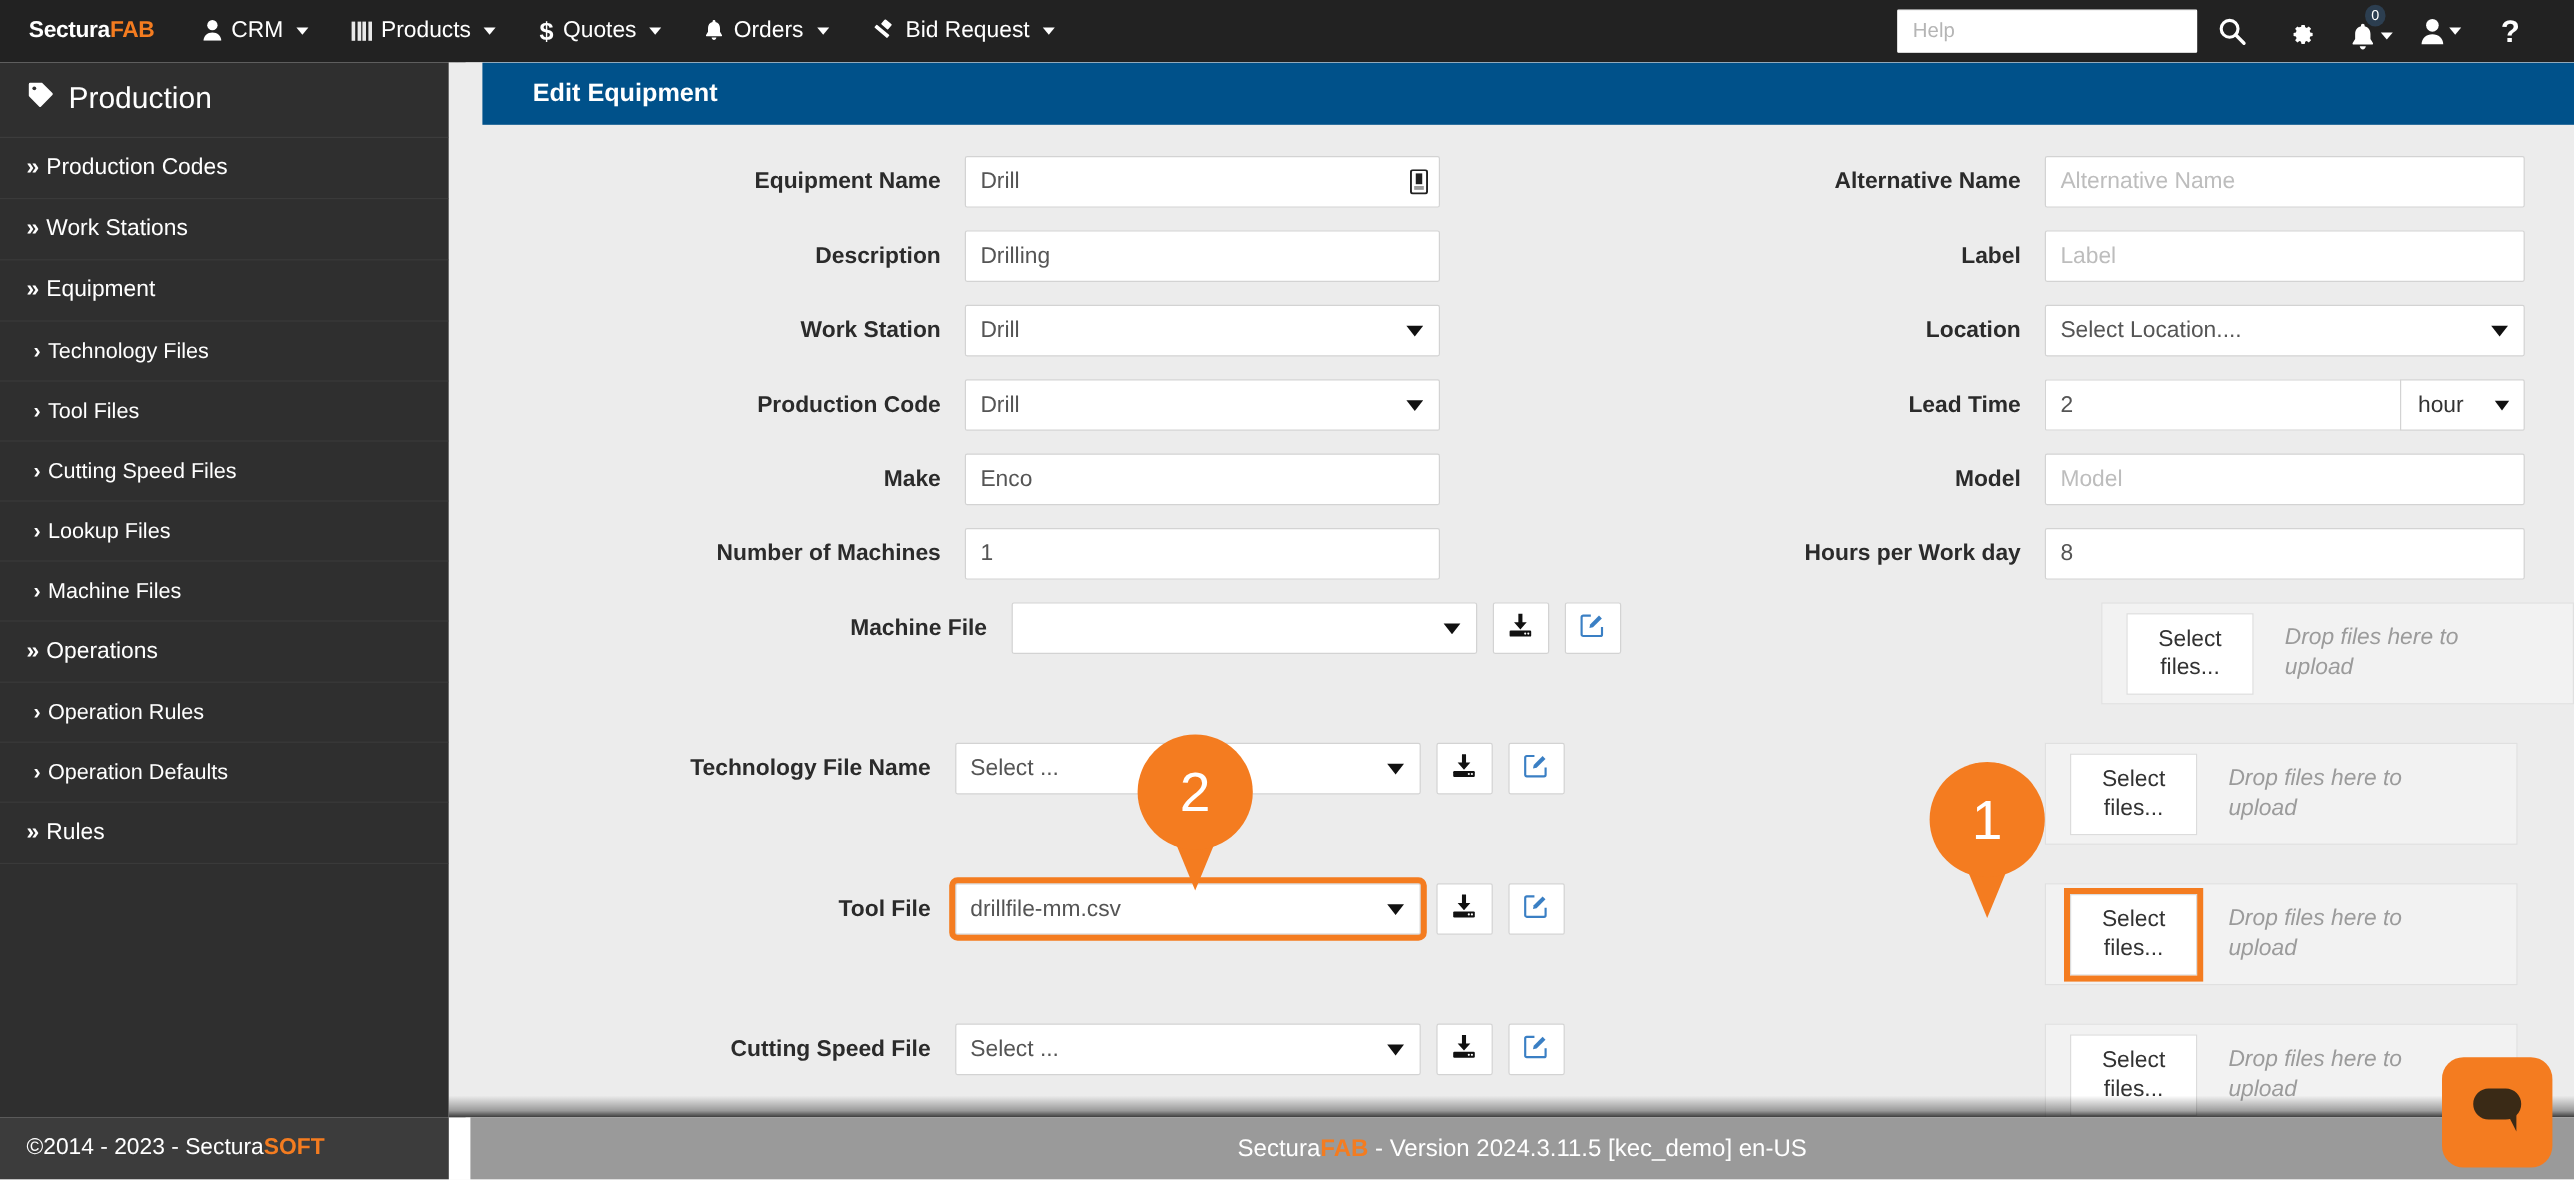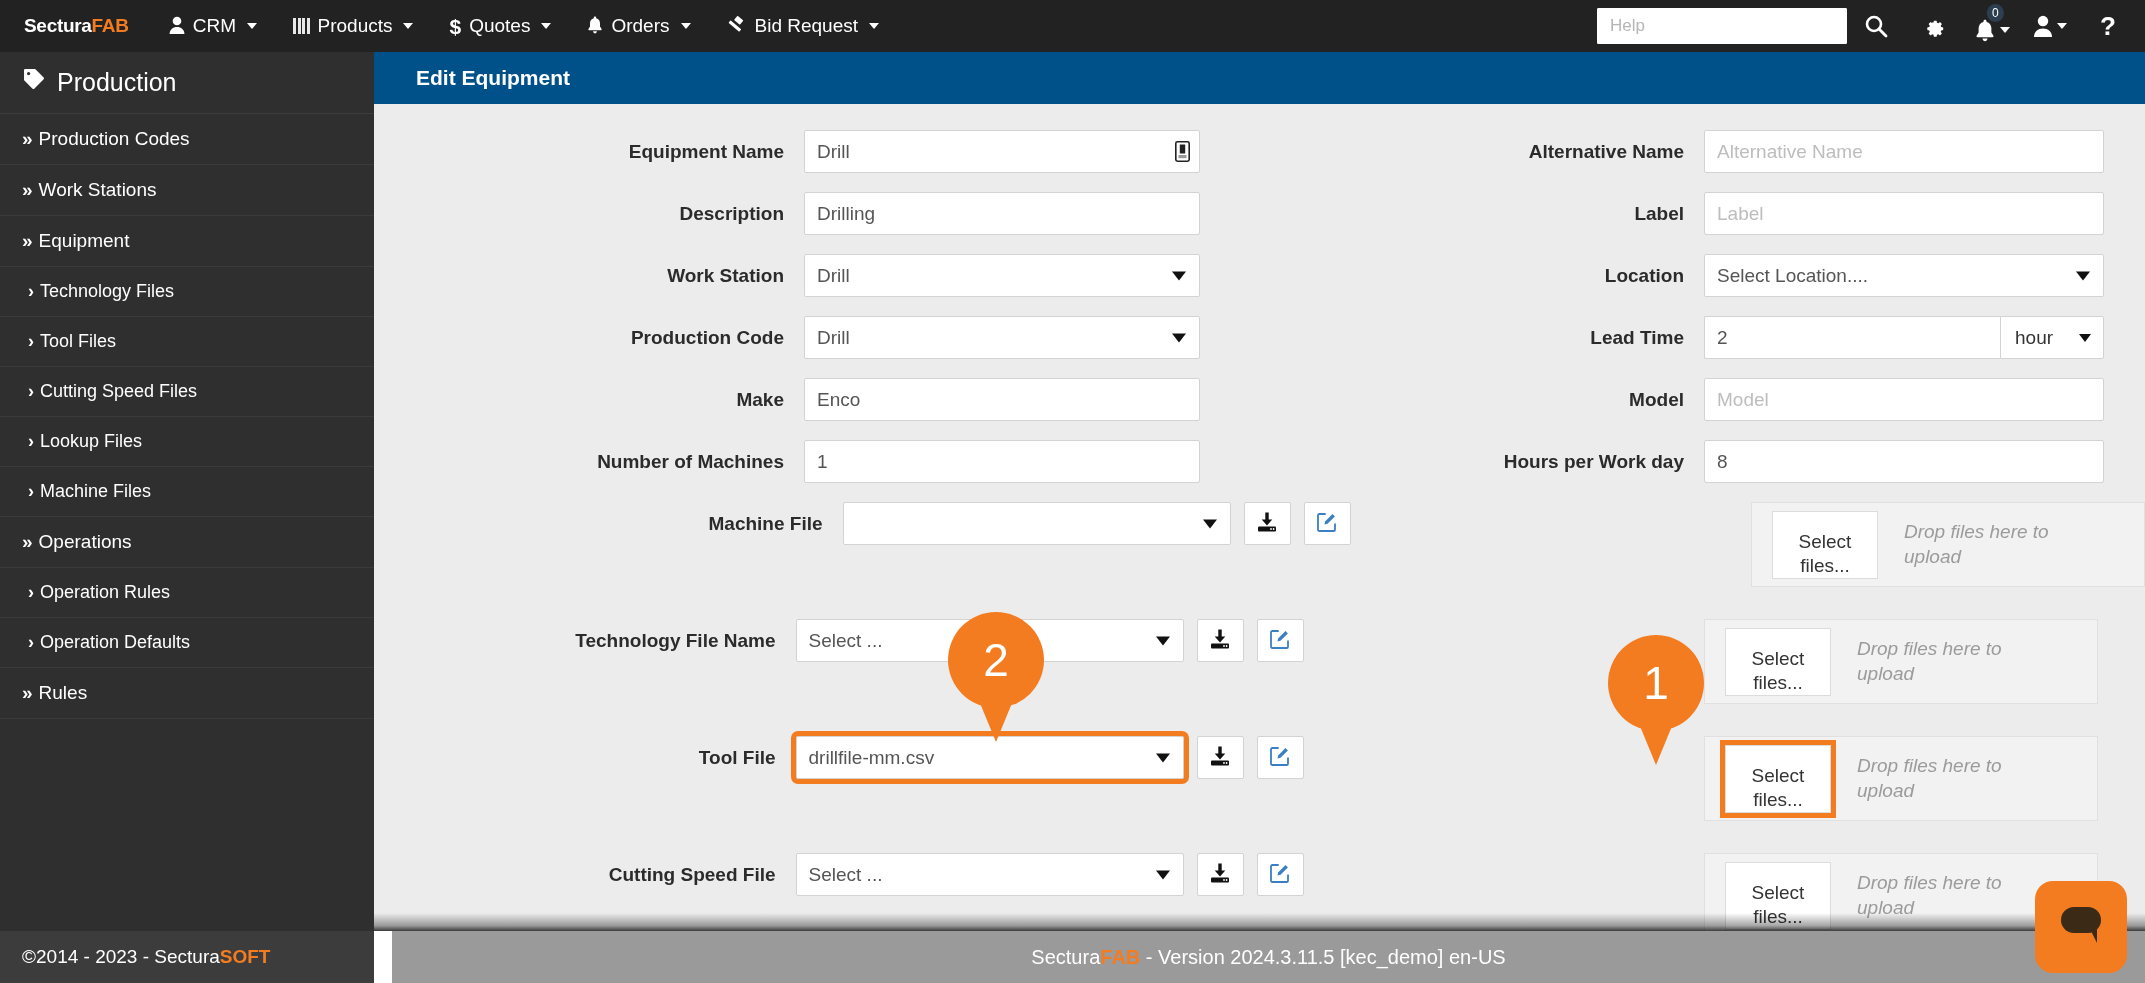--- a/index.html
+++ b/index.html
@@ -32,21 +32,21 @@
     width: 0; height: 0; margin-left: 3px;
     border-left: 5px solid transparent; border-right: 5px solid transparent;
     border-top: 6px solid #ffffff;
   }
   .nav-glyph { font-size: 18px; line-height: 1; display:inline-block; }
   .bars-icon { display:inline-flex; gap:1.5px; align-items:flex-end; height:16px;}
   .bars-icon i { display:block; width:3px; background:#e8e8e8; }
   .bars-icon i:nth-child(1){height:16px} .bars-icon i:nth-child(2){height:16px}
   .bars-icon i:nth-child(3){height:16px} .bars-icon i:nth-child(4){height:16px}
 
-  .nav-right { margin-left: auto; display: flex; align-items: center; height: 41px; padding-right: 8px; }
+  .nav-right { margin-left: auto; display: flex; align-items: center; height: 41px; padding-right: 24px; }
   .help-input {
     width: 250px; height: 36px; background: #ffffff; border: 1px solid #ffffff;
     font-size: 17px; color: #333; padding: 0 12px; outline: none; border-radius: 1px;
     font-family: "Liberation Sans", sans-serif;
   }
   .help-input::placeholder { color: #b5b5b5; }
   .nav-icon-btn {
     width: 58px; height: 52px; display: flex; align-items: center; justify-content: center;
     color: #ffffff; cursor: pointer; position: relative;
   }
@@ -100,21 +100,21 @@
   .footer-left .accent { color: #f47c20; font-weight: bold; }
 
   
   .content {
     position: absolute; top: 52px; left: 374px; right: 0; height: 879px;
     background: #ececec; overflow: hidden;
   }
   .panel-header {
     height: 52px; background: #00518a; color: #ffffff;
     display: flex; align-items: center; padding-left: 42px;
-    font-size: 21px; font-weight: bold;
+    font-size: 21px; font-weight: bold; margin-left: 28px;
   }
   .form-body { padding: 26px 0 0 0; }
 
   .form-row { display: flex; align-items: flex-start; margin-bottom: 19px; }
   .col-left { display: flex; align-items: center; width: 930px; }
   .col-right { display: flex; align-items: center; flex: 1; }
   .flabel {
     width: 430px; text-align: right; padding-right: 20px;
     font-size: 19px; font-weight: bold; color: #2b2b2b; white-space: nowrap;
   }
@@ -175,21 +175,21 @@
   }
   .iconbtn:first-of-type { margin-left: 22px; }
 
   .dropzone {
     border: 1px solid #e0e0e0; background: #f2f2f2;
     width: 394px; height: 85px; display: flex; align-items: center;
     padding: 0 0 0 20px; gap: 26px; position: relative;
   }
   .dz-btn {
     width: 106px; height: 68px; background: #ffffff; border: 1px solid #dcdcdc;
-    display: flex; flex-direction: column; align-items: center; justify-content: flex-end;
+    display: flex; flex-direction: column; align-items: center; justify-content: center;
     font-size: 19px; color: #333; cursor: pointer; line-height: 1.25;
   }
   .dz-hint {
     font-size: 19px; color: #9b9b9b; font-style: italic; line-height: 1.3;
     width: 160px;
   }
   .dz-btn.highlight { outline: 5px solid #f47c20; outline-offset: 0px; }
 
   .highlight-box { outline: 5px solid #f47c20; outline-offset: 0px; }
 

